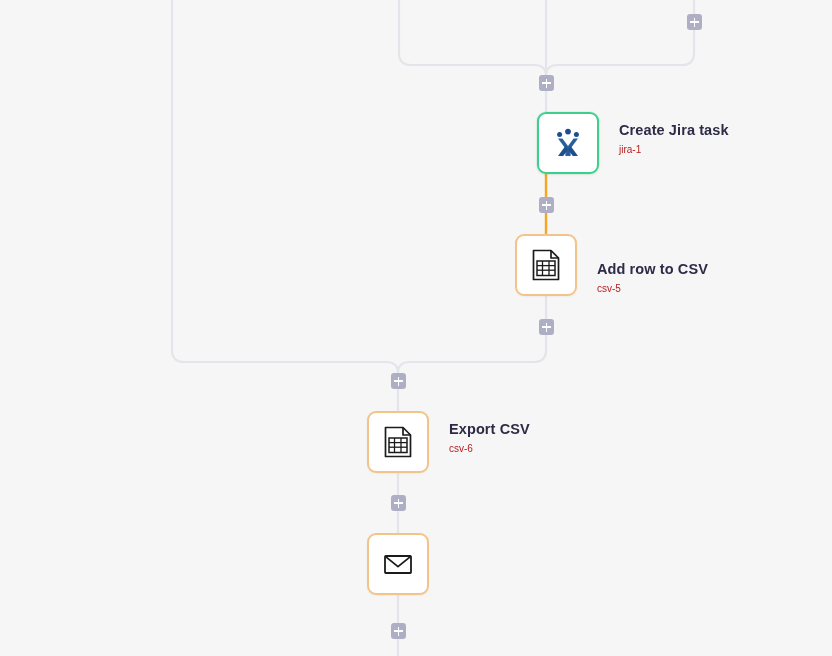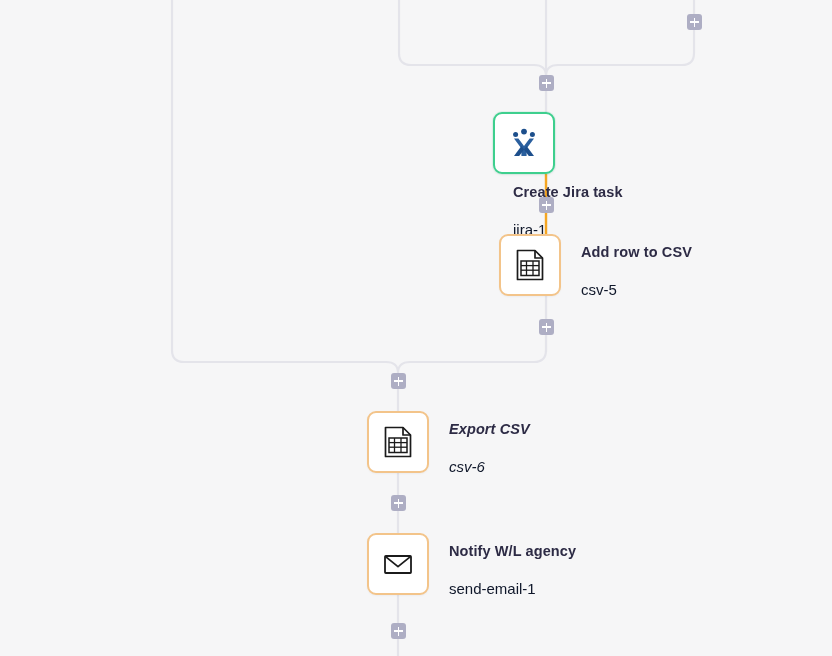--- a/index.html
+++ b/index.html
@@ -66,24 +66,24 @@
 
   .node-title {
     font-size: 14.5px;
     font-weight: bold;
     color: #2d2b45;
     line-height: 1.3;
     letter-spacing: 0.1px;
   }
 
   .node-sub {
-    font-size: 15px;
-    color: #0f172a;
+    font-size: 10px;
+    color: #b91c1c;
     line-height: 1.5;
-    margin-top: 17px;
+    margin-top: 2px;
   }
 
   
   .plus-btn {
     position: absolute;
     width: 15px;
     height: 16px;
     border-radius: 3px;
     background: #aeaec4;
     display: flex;
@@ -124,58 +124,58 @@
 
     <line x1="546" y1="335" x2="546" y2="352" stroke="#e4e4ea" stroke-width="2.2"></line>
 
     <line x1="398" y1="389" x2="398" y2="411" stroke="#e4e4ea" stroke-width="2.2"></line>
     <line x1="398" y1="473" x2="398" y2="495" stroke="#e4e4ea" stroke-width="2.2"></line>
     <line x1="398" y1="511" x2="398" y2="533" stroke="#e4e4ea" stroke-width="2.2"></line>
     <line x1="398" y1="595" x2="398" y2="623" stroke="#e4e4ea" stroke-width="2.2"></line>
     <line x1="398" y1="639" x2="398" y2="666" stroke="#e4e4ea" stroke-width="2.2"></line>
   </svg>
 
-  <div class="node" style="left:493px; top:112px;flex-direction:column;">
+  <div class="node" style="left:537px; top:112px;">
     <div class="node-box green">
 
       <svg width="32" height="32" viewBox="0 0 32 32">
         <circle cx="16" cy="4.6" r="2.9" fill="#1d4f8c"></circle>
         <circle cx="7.6" cy="7.4" r="2.5" fill="#1d4f8c"></circle>
         <circle cx="24.4" cy="7.4" r="2.5" fill="#1d4f8c"></circle>
         <path d="M6.0 11.6 L10.4 11.6 L16 19.0 L21.6 11.6 L26.0 11.6
                  L18.6 21.4 L18.6 29.0 L13.4 29.0 L13.4 21.4 Z" fill="#2a5f9e"></path>
         <path d="M6.0 29.0 L11.2 29.0 L16 22.6 L13.4 19.1 Z" fill="#1d4f8c"></path>
         <path d="M26.0 29.0 L20.8 29.0 L16 22.6 L18.6 19.1 Z" fill="#1d4f8c"></path>
       </svg>
     </div>
     <div class="node-labels">
       <div class="node-title">Create Jira task</div>
       <div class="node-sub">jira-1</div>
     </div>
   </div>
 
-  <div class="node" style="left:499px; top:234px;">
+  <div class="node" style="left:515px; top:234px;align-items:flex-end;">
     <div class="node-box">
       <svg width="34" height="34" viewBox="0 0 34 34">
         <path d="M4.5 2.5 H22 L29.5 10 V31.5 H4.5 Z" fill="#ffffff" stroke="#1b1b1b" stroke-width="1.7" stroke-linejoin="round"></path>
         <path d="M22 2.5 V10 H29.5" fill="none" stroke="#1b1b1b" stroke-width="1.7" stroke-linejoin="round"></path>
         <rect x="8" y="13" width="18" height="14.5" fill="none" stroke="#1b1b1b" stroke-width="1.5"></rect>
         <line x1="8" y1="17.6" x2="26" y2="17.6" stroke="#1b1b1b" stroke-width="1.3"></line>
         <line x1="8" y1="22.2" x2="26" y2="22.2" stroke="#1b1b1b" stroke-width="1.3"></line>
         <line x1="13.5" y1="13" x2="13.5" y2="27.5" stroke="#1b1b1b" stroke-width="1.3"></line>
         <line x1="20" y1="13" x2="20" y2="27.5" stroke="#1b1b1b" stroke-width="1.3"></line>
       </svg>
     </div>
     <div class="node-labels">
       <div class="node-title">Add row to CSV</div>
       <div class="node-sub">csv-5</div>
     </div>
   </div>
 
-  <div class="node" style="left:367px; top:411px;font-style:italic;">
+  <div class="node" style="left:367px; top:411px;">
     <div class="node-box">
       <svg width="34" height="34" viewBox="0 0 34 34">
         <path d="M4.5 2.5 H22 L29.5 10 V31.5 H4.5 Z" fill="#ffffff" stroke="#1b1b1b" stroke-width="1.7" stroke-linejoin="round"></path>
         <path d="M22 2.5 V10 H29.5" fill="none" stroke="#1b1b1b" stroke-width="1.7" stroke-linejoin="round"></path>
         <rect x="8" y="13" width="18" height="14.5" fill="none" stroke="#1b1b1b" stroke-width="1.5"></rect>
         <line x1="8" y1="17.6" x2="26" y2="17.6" stroke="#1b1b1b" stroke-width="1.3"></line>
         <line x1="8" y1="22.2" x2="26" y2="22.2" stroke="#1b1b1b" stroke-width="1.3"></line>
         <line x1="13.5" y1="13" x2="13.5" y2="27.5" stroke="#1b1b1b" stroke-width="1.3"></line>
         <line x1="20" y1="13" x2="20" y2="27.5" stroke="#1b1b1b" stroke-width="1.3"></line>
       </svg>
@@ -186,24 +186,20 @@
     </div>
   </div>
 
   <div class="node" style="left:367px; top:533px;">
     <div class="node-box">
       <svg width="34" height="34" viewBox="0 0 34 34">
         <rect x="4" y="9" width="26" height="17" rx="0.8" fill="#ffffff" stroke="#1b1b1b" stroke-width="1.8"></rect>
         <path d="M4.6 9.6 L17 19.6 L29.4 9.6" fill="none" stroke="#1b1b1b" stroke-width="1.8" stroke-linejoin="round"></path>
       </svg>
     </div>
-    <div class="node-labels">
-      <div class="node-title">Notify W/L agency</div>
-      <div class="node-sub">send-email-1</div>
-    </div>
   </div>
 
   <div class="plus-btn" style="left:687px; top:14px;"></div>
   <div class="plus-btn" style="left:539px; top:75px;"></div>
   <div class="plus-btn" style="left:539px; top:197px;"></div>
   <div class="plus-btn" style="left:539px; top:319px;"></div>
   <div class="plus-btn" style="left:391px; top:373px;"></div>
   <div class="plus-btn" style="left:391px; top:495px;"></div>
   <div class="plus-btn" style="left:391px; top:623px;"></div>
 

